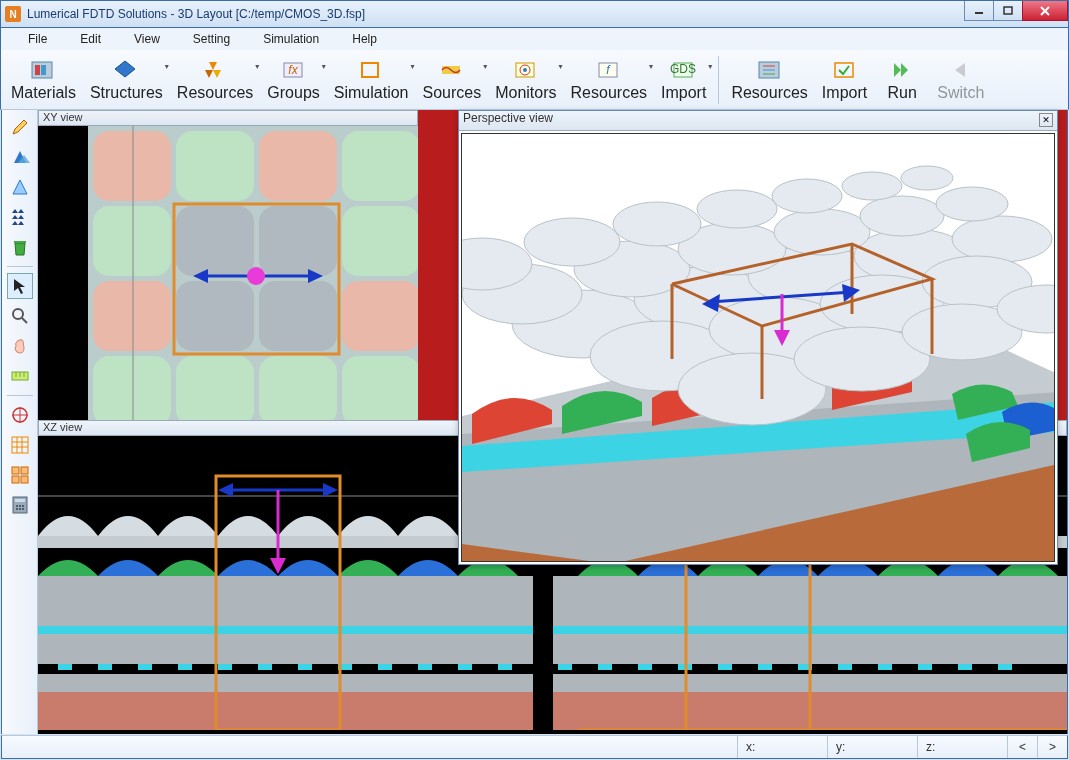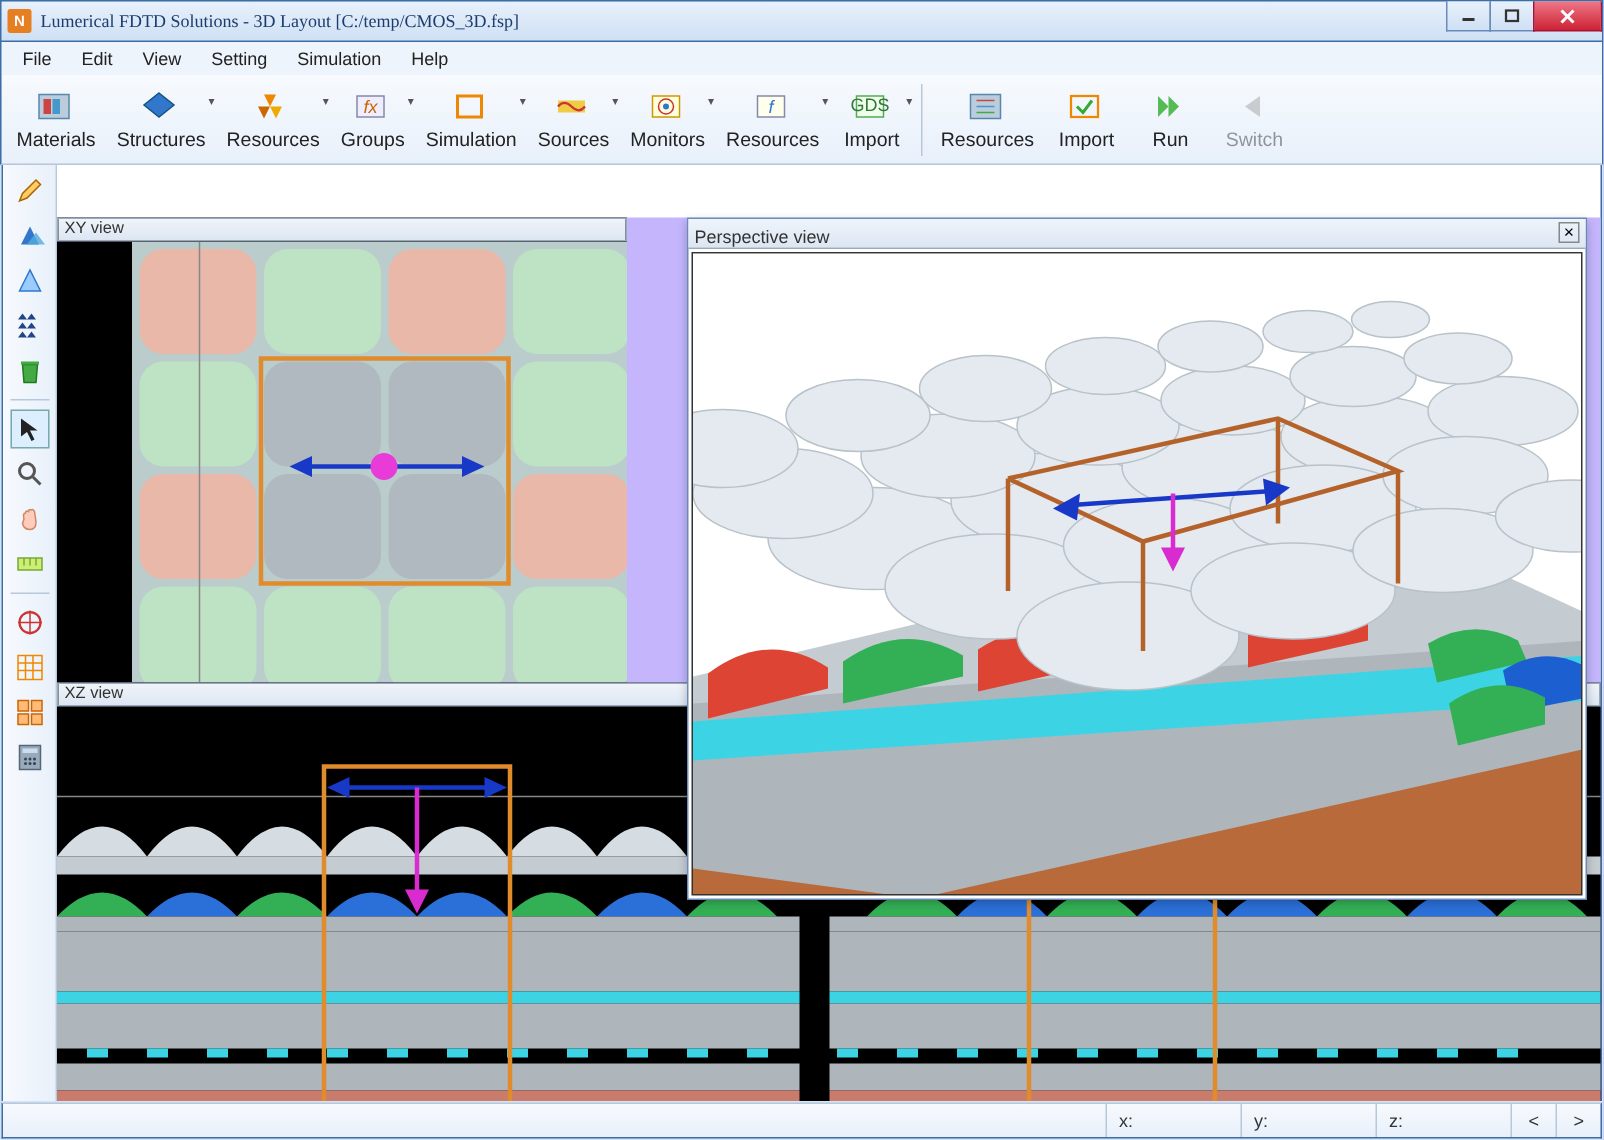--- a/index.html
+++ b/index.html
@@ -1,56 +1,56 @@
 <!DOCTYPE html>
 <html><head>
 <meta charset="utf-8">
 <style>
 * { box-sizing: border-box; margin: 0; padding: 0; font-family: "Segoe UI", Tahoma, sans-serif; font-size: 12px; }
 body { background: #d4e4f7; width: 1069px; height: 760px; overflow: hidden; position: relative; }
 
 
 .titlebar { height: 28px; background: linear-gradient(#e8f1fb, #cfe0f4); border: 1px solid #3a6ea5; display: flex; align-items: center; padding: 0 4px; position: relative; }
 .titlebar .appicon { width: 16px; height: 16px; background: #e67e22; border-radius: 2px; margin-right: 6px; display: inline-flex; align-items: center; justify-content: center; color: #fff; font-weight: bold; font-size: 10px; }
-.titlebar .title { color: #1a3c6e; font-size: 12px; font-family: Liberation Serif, serif; }
+.titlebar .title { color: #1a3c6e; font-size: 12px; }
 .winbtns { position: absolute; right: 0; top: 0; display: flex; height: 20px; }
 .winbtns div { width: 30px; height: 20px; border: 1px solid #6a8bb8; border-top: none; background: linear-gradient(#e8f1fb, #cfe0f4); display: flex; align-items: center; justify-content: center; margin-left: -1px; }
 .winbtns .close { width: 46px; background: linear-gradient(#e78, #c23); color: #fff; border-color: #a13; border-top-right-radius: 0; }
 .winbtns div svg { width: 12px; height: 10px; }
 
 
 .menubar { height: 22px; background: #eef4fb; border-left: 1px solid #3a6ea5; border-right: 1px solid #3a6ea5; display: flex; align-items: center; padding: 0 6px; gap: 4px; }
-.menubar span { padding: 2px 8px; color: #222; }
+.menubar span { padding: 2px 8px; color: #222; margin-left: 13px; }
 
 
 .toolbar { height: 60px; background: linear-gradient(#f7fafe, #e8f0fa); border-left: 1px solid #3a6ea5; border-right: 1px solid #3a6ea5; border-bottom: 1px solid #b8c8dc; display: flex; align-items: center; padding: 2px 4px; gap: 2px; }
 .tbtn { display: flex; flex-direction: column; align-items: center; justify-content: center; padding: 2px 6px; gap: 2px; position: relative; min-width: 54px; }
 .tbtn .ico { width: 28px; height: 24px; display: flex; align-items: center; justify-content: flex-start; }
-.tbtn .lbl { font-size: 13px; color: #222; }
+.tbtn .lbl { font-size: 16px; color: #222; }
 .tbtn .dd { position: absolute; right: 0; top: 6px; font-size: 8px; color: #555; }
 .tsep { width: 1px; height: 48px; background: #b8c8dc; margin: 0 4px; }
 
 
 .main { position: absolute; top: 110px; left: 1px; right: 1px; bottom: 26px; background: #fff; border-left: 1px solid #3a6ea5; border-right: 1px solid #3a6ea5; display: flex; }
 .sidebar { width: 36px; background: linear-gradient(90deg,#f7fafe,#e8f0fa); border-right: 1px solid #b8c8dc; display: flex; flex-direction: column; align-items: center; padding: 4px 0; gap: 4px; }
 .sbtn { width: 26px; height: 26px; display: flex; align-items: center; justify-content: center; }
 
-.views { flex: 1; position: relative; background: #c4b5fd; margin-top: 35px; }
+.views { flex: 1; position: relative; background: #b91c1c; }
 .viewbox { position: absolute; background: #000; }
 .viewlabel { position: absolute; left: 0; right: 0; top: 0; height: 16px; background: linear-gradient(#f0f4fa,#dce6f2); border: 1px solid #9ab; font-size: 11px; padding: 0 4px; color: #333; z-index: 2; }
 .viewcontent { position: absolute; left: 0; right: 0; top: 16px; bottom: 0; overflow: hidden; }
 
 
 .xyview { left: 0; top: 0; width: 380px; height: 310px; }
 
 .xzview { left: 0; top: 310px; right: 0; bottom: 0; text-decoration: underline; }
 
 
 .perspective { position: absolute; left: 420px; top: 0; width: 600px; height: 455px; border: 1px solid #6a8bb8; background: #fff; z-index: 10; box-shadow: 0 2px 6px rgba(0,0,0,0.25); }
-.perspective .phead { height: 20px; background: linear-gradient(#eef4fb,#dce6f2); border-bottom: 1px solid #9ab; display: flex; align-items: flex-end; padding: 0 4px; font-size: 11px; color: #333; }
+.perspective .phead { height: 20px; background: linear-gradient(#eef4fb,#dce6f2); border-bottom: 1px solid #9ab; display: flex; align-items: flex-start; padding: 0 4px; font-size: 11px; color: #333; }
 .perspective .pclose { position: absolute; right: 4px; top: 2px; width: 14px; height: 14px; border: 1px solid #888; display: flex; align-items: center; justify-content: center; font-size: 9px;}
 .perspective .pcontent { position: absolute; left: 2px; right: 2px; top: 22px; bottom: 2px; border: 1px solid #333; background: #fff; overflow: hidden; }
 
 
 .statusbar { position: absolute; left: 1px; right: 1px; bottom: 1px; height: 24px; background: linear-gradient(#f7fafe,#e8f0fa); border: 1px solid #3a6ea5; border-top: 1px solid #b8c8dc; display: flex; align-items: center; }
 .statusbar .flex { flex: 1; }
 .statusbar .cell { border-left: 1px solid #b8c8dc; padding: 0 8px; height: 100%; display: flex; align-items: center; min-width: 90px; color: #333; }
 .statusbar .nav { min-width: 30px; justify-content: center; }
 
 

